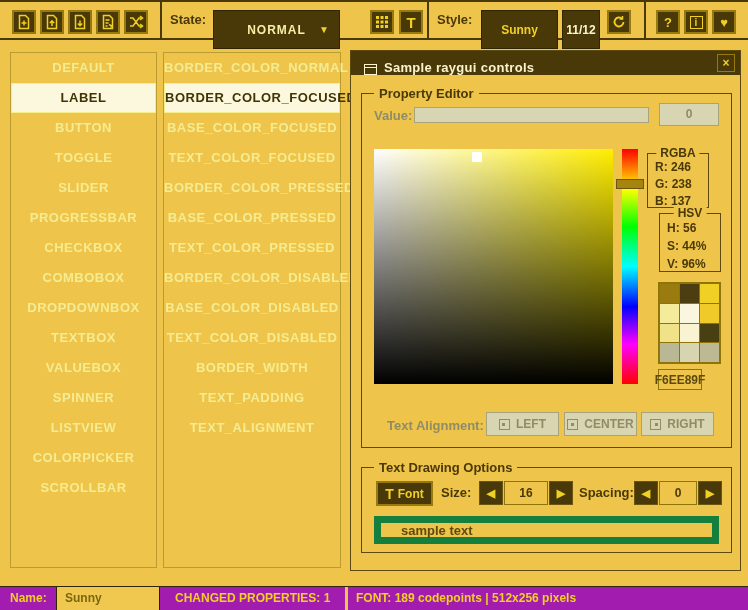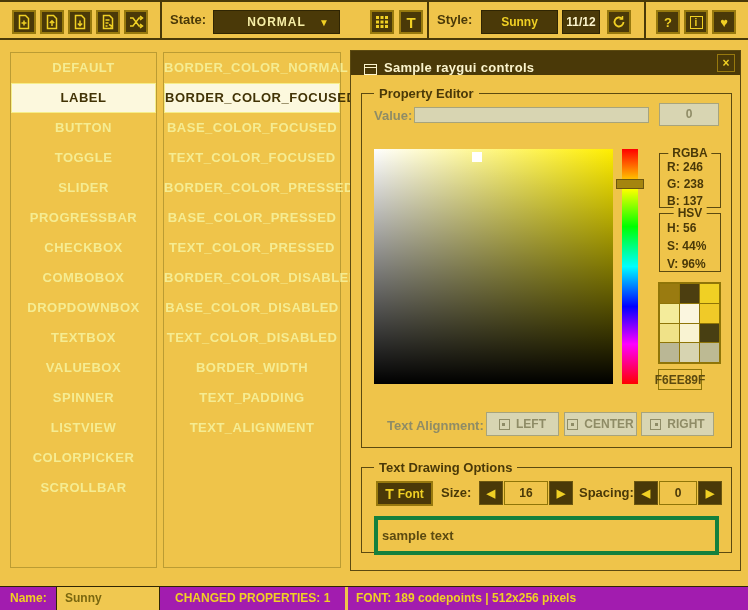--- a/index.html
+++ b/index.html
@@ -9,21 +9,21 @@
 
   
   #toolbar { position:absolute; left:0; top:0; width:748px; height:40px; background:#efc44a;
              border-top:2px solid #4a3908; border-bottom:2px solid #4a3908; }
   .tb-sep { position:absolute; top:0; width:2px; height:36px; background:#4a3908; }
   .icon-btn { position:absolute; top:8px; width:24px; height:24px; background:#4a3908;
               border:2px solid #97790e; display:flex; align-items:center; justify-content:center;
               color:#f0d024; font-size:13px; cursor:pointer; }
   .icon-btn svg { display:block; }
   .tb-label { position:absolute; top:0; height:36px; line-height:36px; color:#4a3908; font-size:13px; }
-  .dark-box { position:absolute; top:8px; height:24px; background:#4a3908; border:1px solid #2f2503;
+  .dark-box { position:absolute; top:8px; height:39px; background:#4a3908; border:1px solid #2f2503;
               color:#f6eea6; font-size:12px; display:flex; align-items:center; justify-content:center; }
 
   
   .listview { position:absolute; top:52px; height:516px; border:1px solid #bb9c33; background:#efc44a; }
   .list-item { height:30px; line-height:30px; text-align:center; color:#f5ec92; font-size:13px;
                letter-spacing:0.5px; cursor:pointer; }
   .list-item.selected { background:#fcf8dd; border:1px solid #f6ee89; color:#423305; line-height:28px; }
 
   
   #window { position:absolute; left:350px; top:50px; width:391px; height:521px;
@@ -71,22 +71,22 @@
   
   .spin-btn { position:absolute; width:24px; height:24px; background:#4a3908; border:1px solid #6b560f;
               color:#f0d024; font-size:11px; display:flex; align-items:center; justify-content:center; cursor:pointer; }
   .val-box { position:absolute; height:24px; background:#efc44a; border:1px solid #8f7508; color:#4a3908;
              font-size:12px; display:flex; align-items:center; justify-content:center; }
   .td-label { position:absolute; color:#4a3908; font-size:13px; line-height:24px; }
 
   #font-btn { position:absolute; left:25px; top:430px; width:57px; height:25px; background:#4a3908;
               border:2px solid #97790e; color:#f0d024; font-size:12px; display:flex; align-items:center;
               justify-content:center; gap:4px; cursor:pointer; }
-  #sample-textbox { position:absolute; left:23px; top:465px; width:345px; height:39px; border:4px solid #15803d;
-                    color:#5c4a10; font-size:13px; display:flex; align-items:center; padding-left:4px; cursor:text; }
+  #sample-textbox { position:absolute; left:23px; top:465px; width:345px; height:28px; border:7px solid #15803d;
+                    color:#5c4a10; font-size:13px; display:flex; align-items:center; padding-left:20px; cursor:text; }
 
   
   #statusbar { position:absolute; left:0; top:586px; width:748px; height:24px; background:#a21caf;
                border-top:1px solid #2f2503; color:#f0d024; font-size:12px; }
   #name-label { position:absolute; left:10px; top:0; line-height:23px; }
   #name-value { position:absolute; left:56px; top:0; width:104px; height:23px; background:#f0c850;
                 border-left:1px solid #2f2503; border-right:1px solid #2f2503; color:#7a670f;
                 line-height:23px; padding-left:8px; cursor:text; }
   #changed-props { position:absolute; left:175px; top:0; line-height:23px; }
   #status-sep { position:absolute; left:345px; top:0; width:3px; height:23px; background:#efc44a; }
@@ -245,21 +245,21 @@
     <div class="dis-bar" style="position:absolute; left:63px; top:56px; width:235px; height:16px;"></div>
     <div class="dis-bar disabled-text" style="position:absolute; left:308px; top:52px; width:60px; height:23px; text-align:center; font-size:12px; line-height:21px;">0</div>
 
     <div id="color-panel">
       <div id="color-cursor"></div>
     </div>
     <div id="hue-bar">
       <div id="hue-cursor"></div>
     </div>
 
-    <div class="mini-box" style="left:308px; top:102px; width:62px; height:55px;">
+    <div class="mini-box" style="left:296px; top:102px; width:62px; height:55px;">
       <span class="gb-title">RGBA</span>
       <div class="mini-row" style="margin-top:6px">R:  246</div>
       <div class="mini-row">G:  238</div>
       <div class="mini-row">B:  137</div>
     </div>
     <div class="mini-box" style="left:308px; top:162px; width:62px; height:59px;">
       <span class="gb-title">HSV</span>
       <div class="mini-row" style="margin-top:7px">H:  56</div>
       <div class="mini-row" style="margin-top:4px">S:  44%</div>
       <div class="mini-row" style="margin-top:4px">V:  96%</div>

